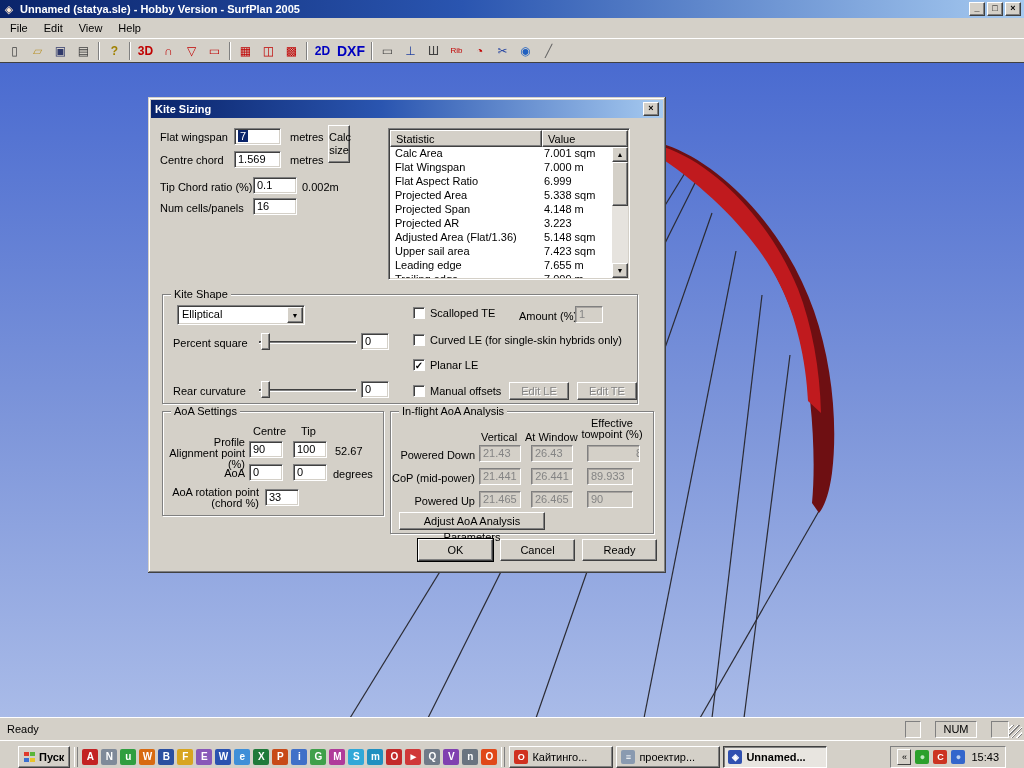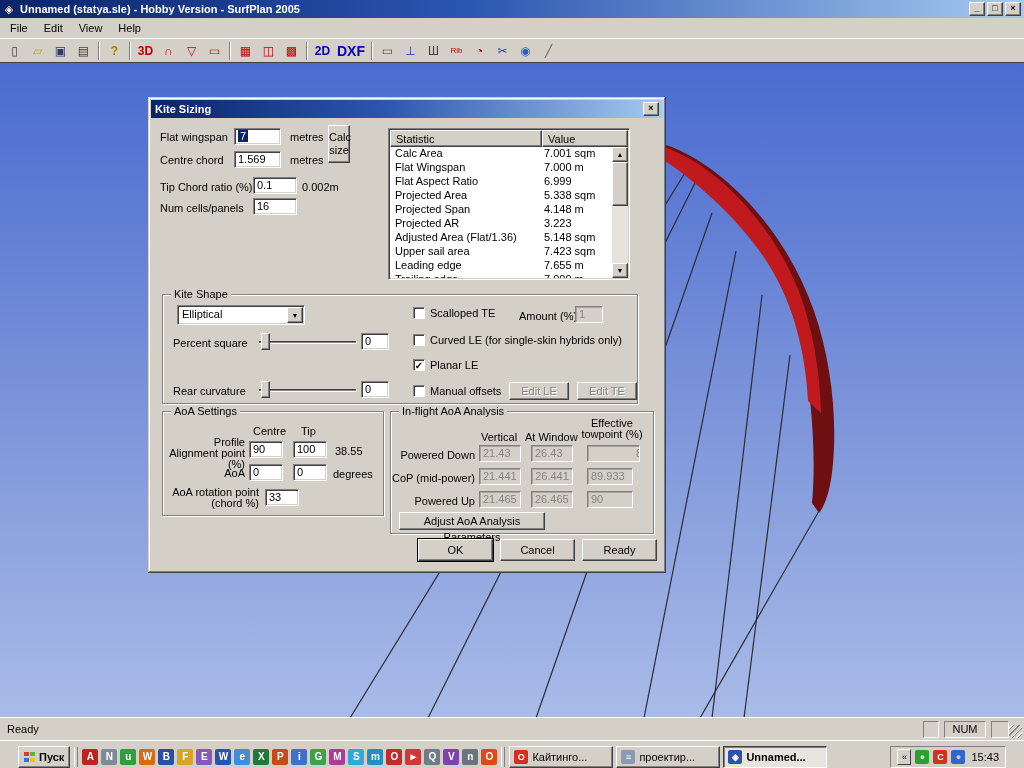--- a/index.html
+++ b/index.html
@@ -50,21 +50,21 @@
 .trow{height:14px;line-height:13px;display:flex;white-space:nowrap}
 .tname{width:152px;padding:0 5px;overflow:hidden;flex:none}
 .tval{padding:0 2px}
 .sbar{position:absolute;right:1px;top:18px;bottom:1px;width:16px;background:#e6e3de}
 .sarrow{position:absolute;left:0;width:16px;height:15px;background:#d4d0c8;border:1px solid;border-color:#fff #404040 #404040 #fff;box-shadow:inset -1px -1px 0 #808080;font-size:7px;text-align:center;line-height:13px}
 .sthumb{position:absolute;left:0;top:15px;width:16px;height:44px;background:#d4d0c8;border:1px solid;border-color:#fff #404040 #404040 #fff;box-shadow:inset -1px -1px 0 #808080}
 .an-label{position:absolute;left:0;width:84px;text-align:right;line-height:12px;white-space:nowrap}
 
 .statusbar{position:absolute;left:0;top:717px;width:1024px;height:23px;background:#d4d0c8;border-top:1px solid #fff;display:flex;align-items:center;padding:2px}
 .sb-ready{padding-left:5px;flex:1}
-.sb-pane{height:17px;border:1px solid;border-color:#808080 #fff #fff #808080;margin-left:5px;text-align:center;line-height:15px}
+.sb-pane{height:17px;border:1px solid;border-color:#808080 #fff #fff #808080;margin-left:14px;text-align:center;line-height:15px}
 .grip{width:13px;height:13px;align-self:flex-end;background:repeating-linear-gradient(135deg,transparent 0 2px,#fff 2px 3px,#808080 3px 4px)}
 
 .taskbar{position:absolute;left:0;top:740px;width:1024px;height:32px;background:#d4d0c8;border-top:1px solid #fff;display:flex;align-items:center;padding:0 18px;gap:2px}
 .start-btn{height:22px;background:#d4d0c8;border:1px solid;border-color:#fff #404040 #404040 #fff;box-shadow:inset -1px -1px 0 #808080;display:flex;align-items:center;gap:4px;padding:0 5px;font-weight:bold;flex:none}
 .winflag{width:11px;height:10px;position:relative;display:inline-block}
 .winflag i{position:absolute;width:5px;height:4px}
 .wf1{left:0;top:0;background:#e03a2c}.wf2{right:0;top:0;background:#5ab53a}.wf3{left:0;bottom:0;background:#3a6fd0}.wf4{right:0;bottom:0;background:#e8c32a}
 .tb-grip{width:4px;height:20px;border-left:1px solid #fff;border-right:1px solid #808080;margin:0 2px;flex:none}
 .ql{display:flex;gap:3px;align-items:center;flex:none}
 .ql-icon{width:16px;height:16px;border-radius:2px;color:#fff;font-size:10px;font-weight:bold;display:flex;align-items:center;justify-content:center;flex:none}
@@ -259,21 +259,21 @@
       <div class="btn disabled" style="left:414px;top:87px;width:60px;height:18px;line-height:16px">Edit TE</div>
     </div>
 
     <div class="grp" style="left:14px;top:314px;width:222px;height:105px">
       <span class="grp-legend">AoA Settings</span>
       <span class="lab" style="left:90px;top:13px">Centre</span>
       <span class="lab" style="left:138px;top:13px">Tip</span>
       <div class="lab2" style="left:0;top:25px;width:82px">Profile Alignment point (%)</div>
       <div class="tbox" style="left:86px;top:29px;width:34px">90</div>
       <div class="tbox" style="left:130px;top:29px;width:34px">100</div>
-      <span class="lab" style="left:172px;top:33px">38.55</span>
+      <span class="lab" style="left:172px;top:33px">52.67</span>
       <div class="lab2" style="left:0;top:56px;width:82px">AoA</div>
       <div class="tbox" style="left:86px;top:52px;width:34px">0</div>
       <div class="tbox" style="left:130px;top:52px;width:34px">0</div>
       <span class="lab" style="left:170px;top:56px">degrees</span>
       <div class="lab2" style="left:0;top:75px;width:96px">AoA rotation point (chord %)</div>
       <div class="tbox" style="left:102px;top:77px;width:34px">33</div>
     </div>
 
     <div class="grp" style="left:242px;top:314px;width:264px;height:123px">
       <span class="grp-legend">In-flight AoA Analysis</span>

